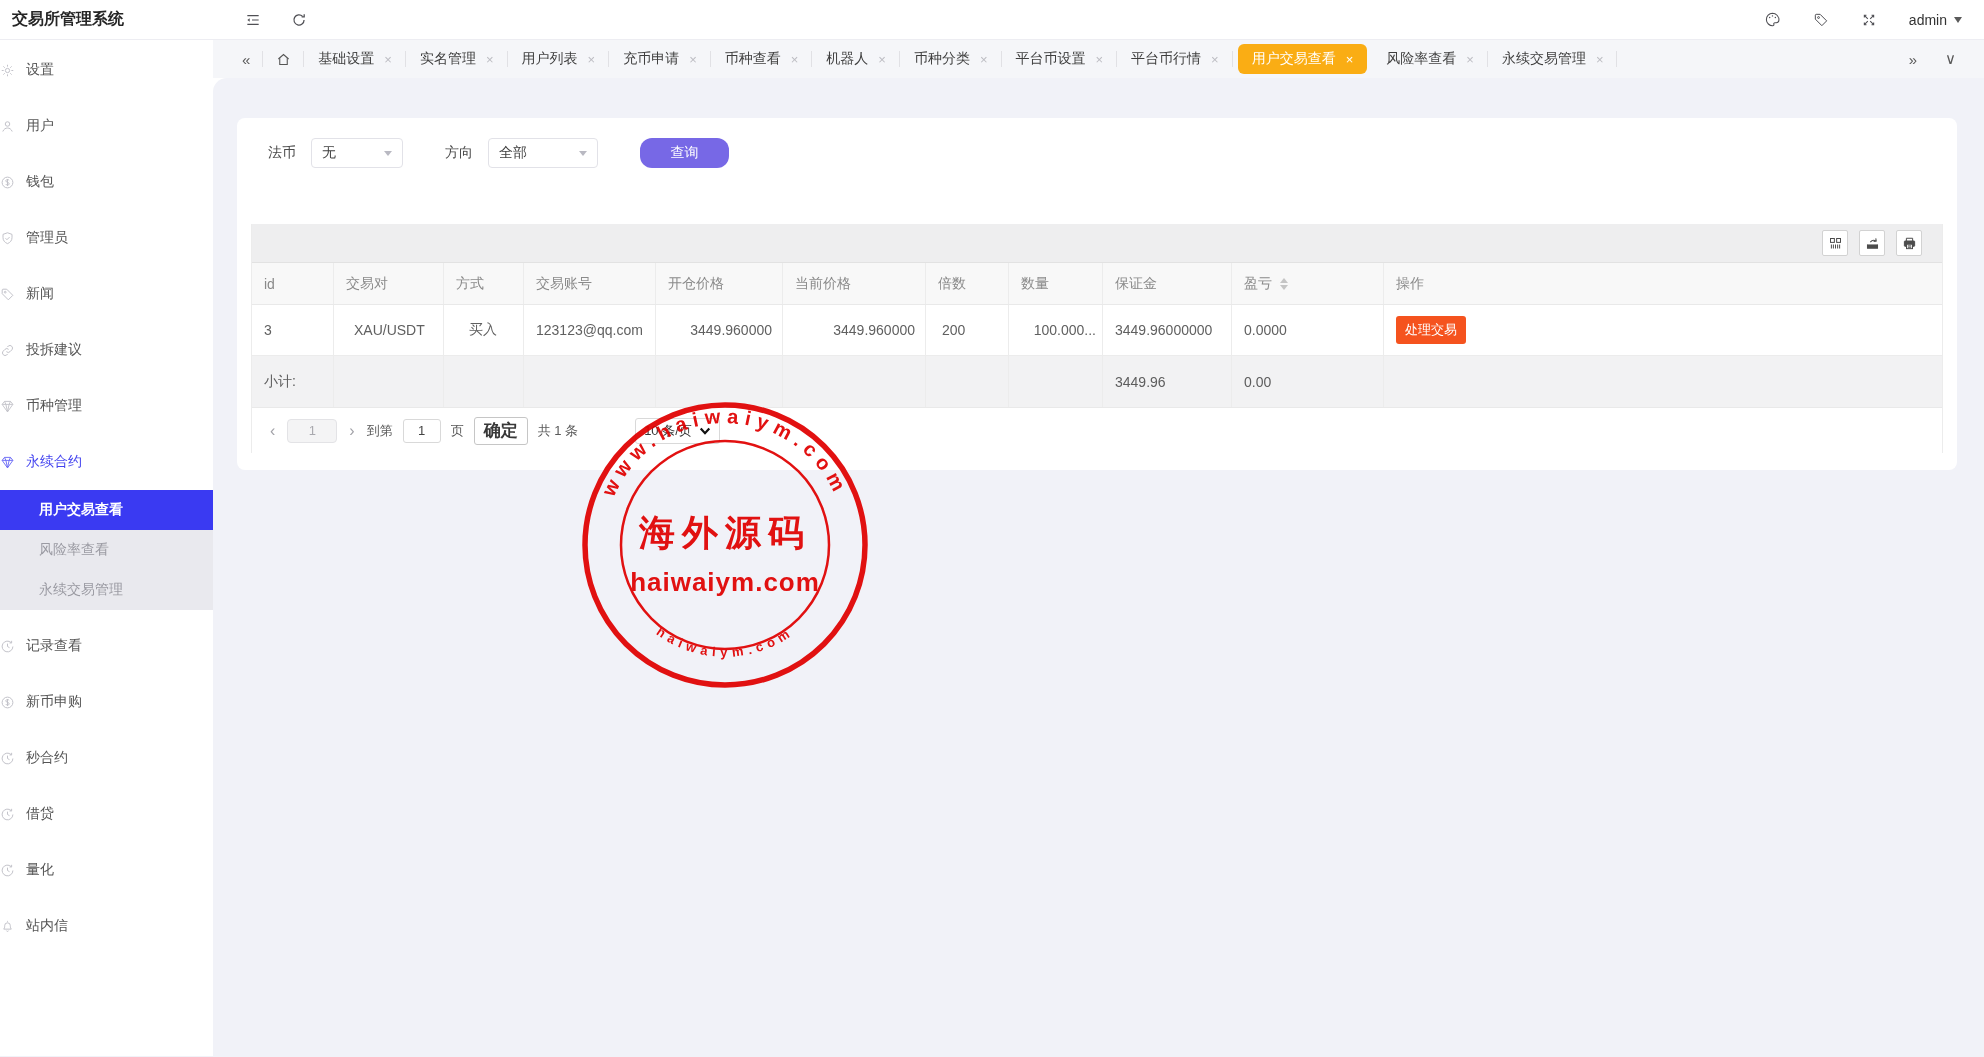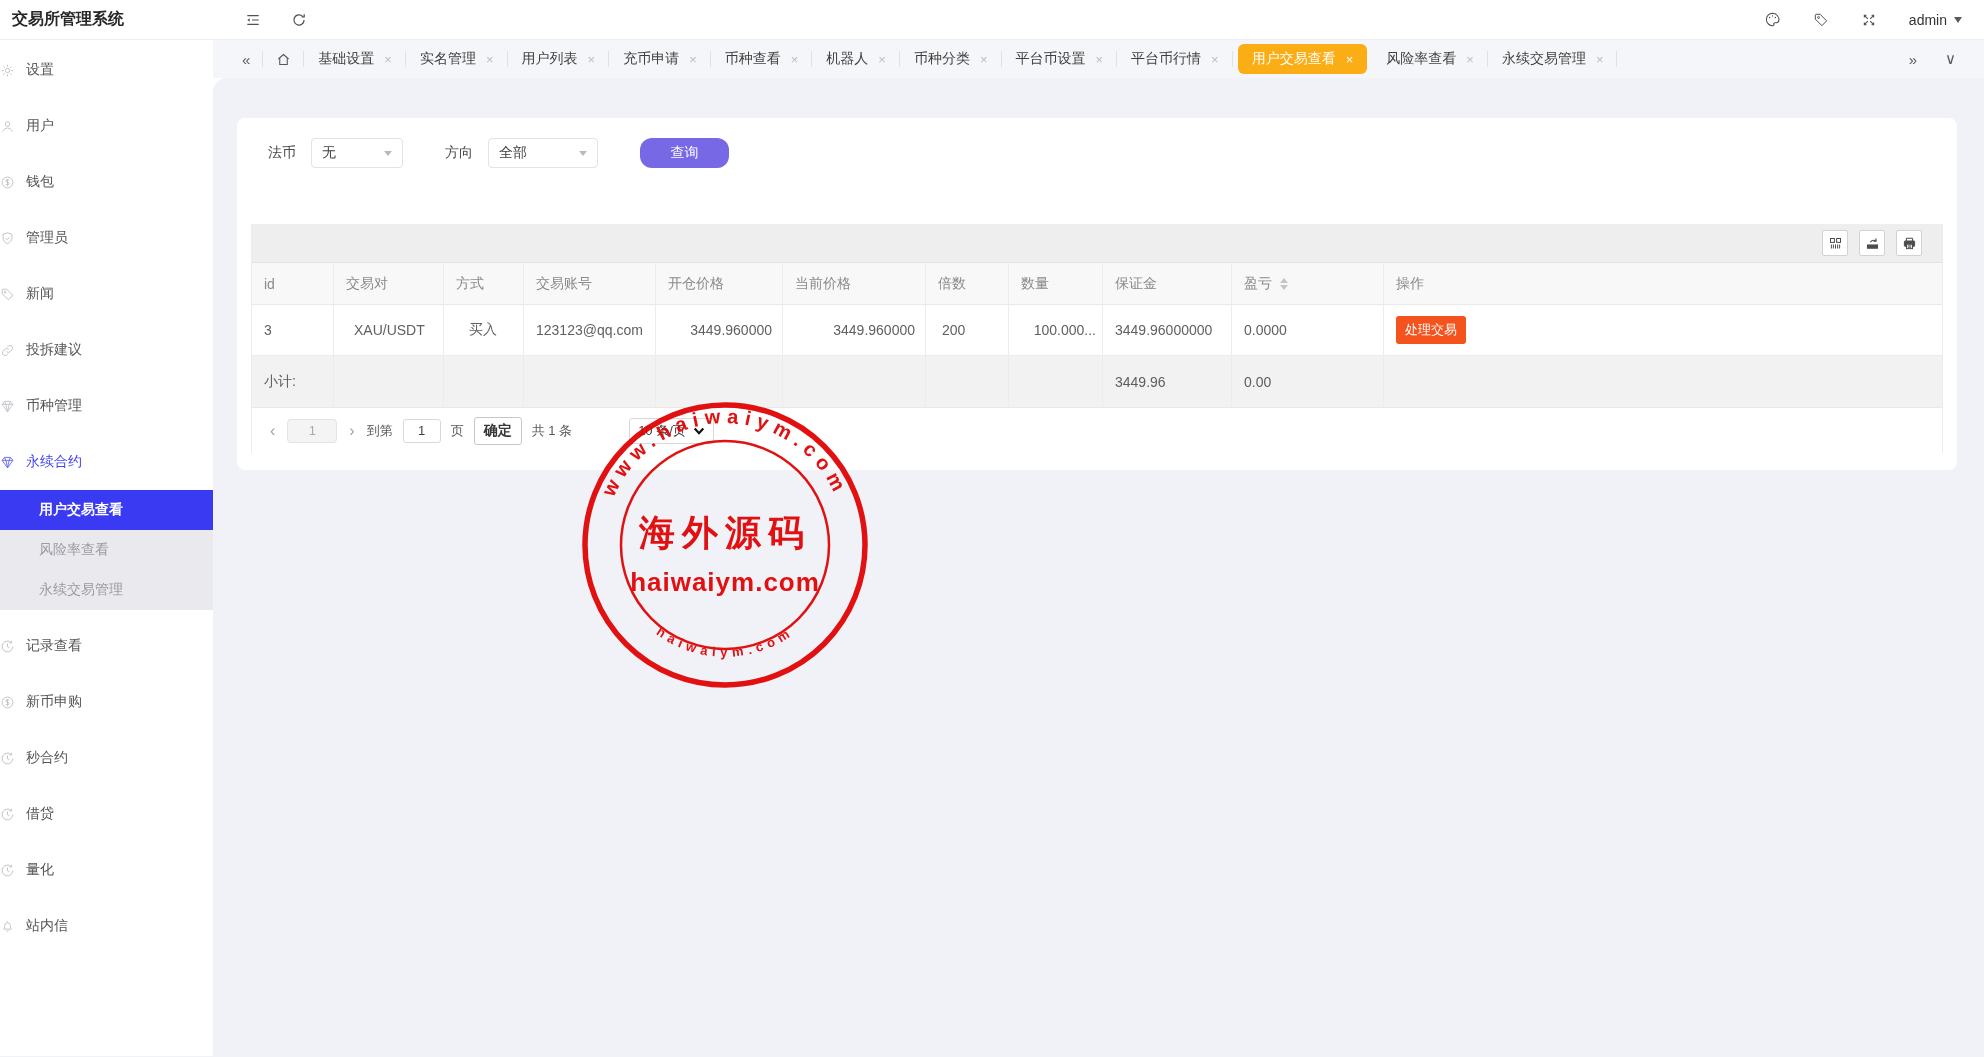--- a/index.html
+++ b/index.html
@@ -97,21 +97,21 @@
   
   .pagination { height:46px; background:#fff; border-top:1px solid #e9e9e9;
                 display:flex; align-items:center; gap:10px; padding-left:16px;
                 font-size:13px; color:#5a5a5a; }
   .pg-arrow { color:#a2a2a8; font-size:16px; cursor:pointer; padding:0 2px; }
   .page-pill { width:50px; height:24px; background:#f4f4f5; border:1px solid #e3e3e6; border-radius:4px;
                display:flex; align-items:center; justify-content:center; color:#a9a9af; cursor:pointer; }
   .page-input { width:38px; height:24px; border:1px solid #d9d9d9; border-radius:3px;
                 text-align:center; font-size:13px; color:#444; font-family:inherit; }
   .confirm-btn { height:28px; padding:0 9px; background:#fff; border:1px solid #c6c6c6; border-radius:3px;
-                 font-size:14px; font-weight:bold; color:#383838; cursor:pointer; }
+                 font-size:17px; font-weight:bold; color:#383838; cursor:pointer; }
   .size-select { height:26px; border:1px solid #d9d9d9; border-radius:3px; background:#fff;
                  display:flex; align-items:center; gap:7px; padding:0 8px;
                  font-size:13px; color:#383838; cursor:pointer;margin-left:47px; }
 
   
   .watermark { position:absolute; left:362px; top:317px; width:300px; height:300px;
                z-index:40; pointer-events:none; opacity:.93; }
 </style>
 </head>
 <body>

